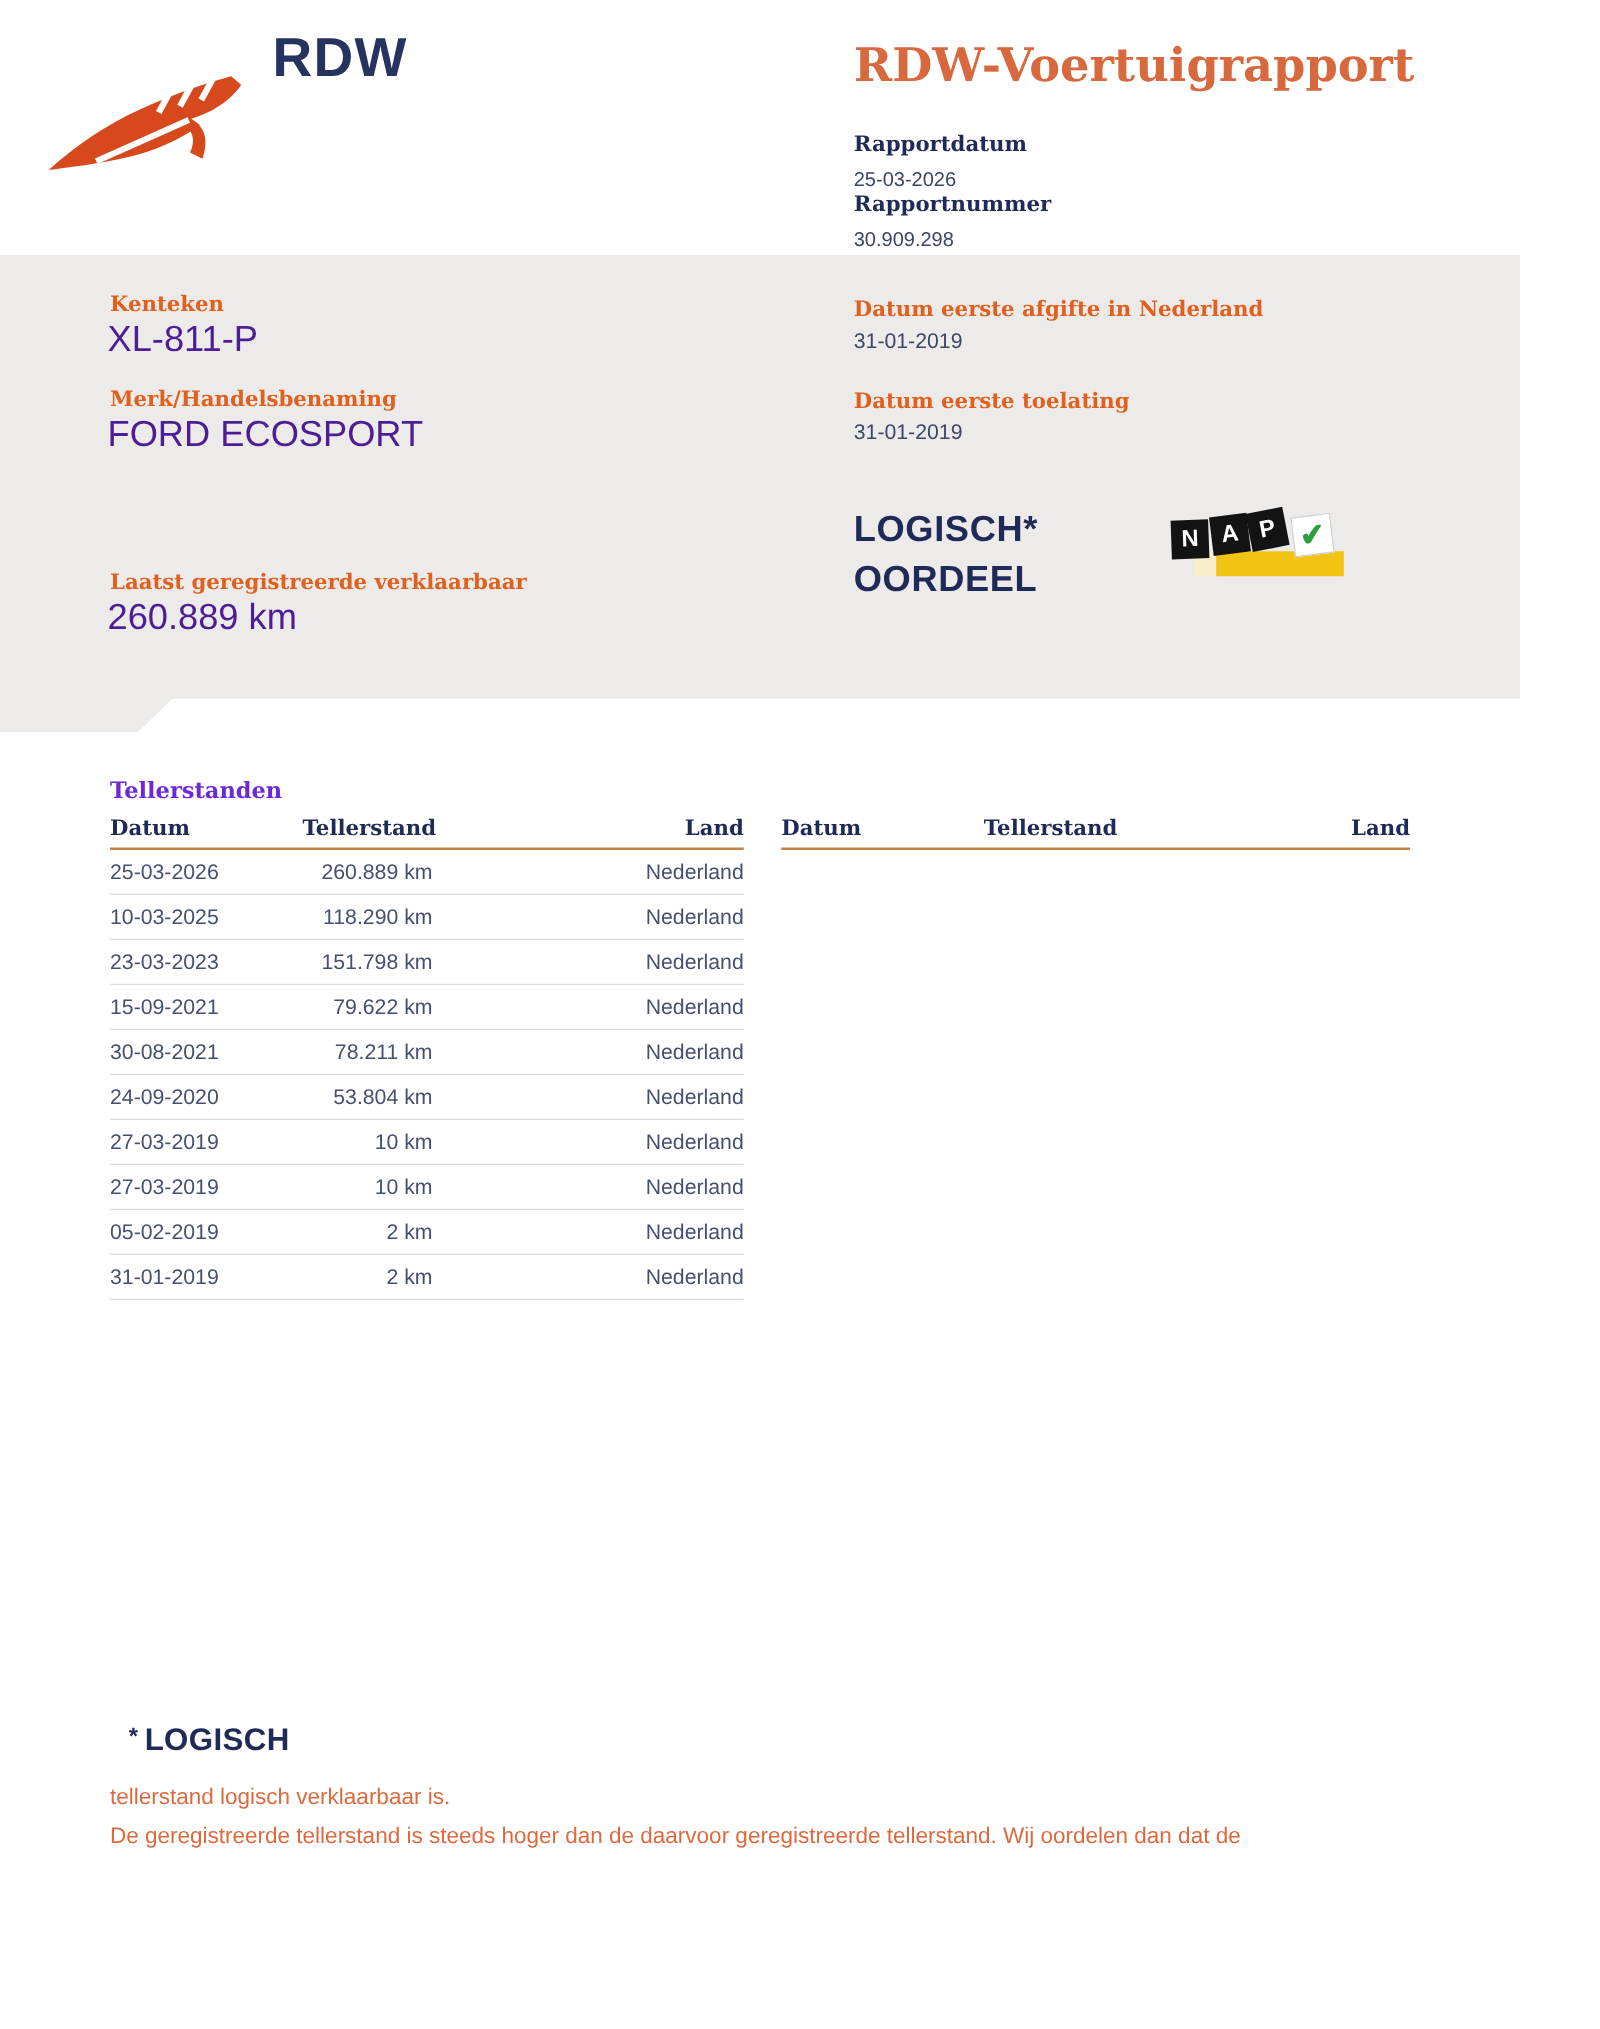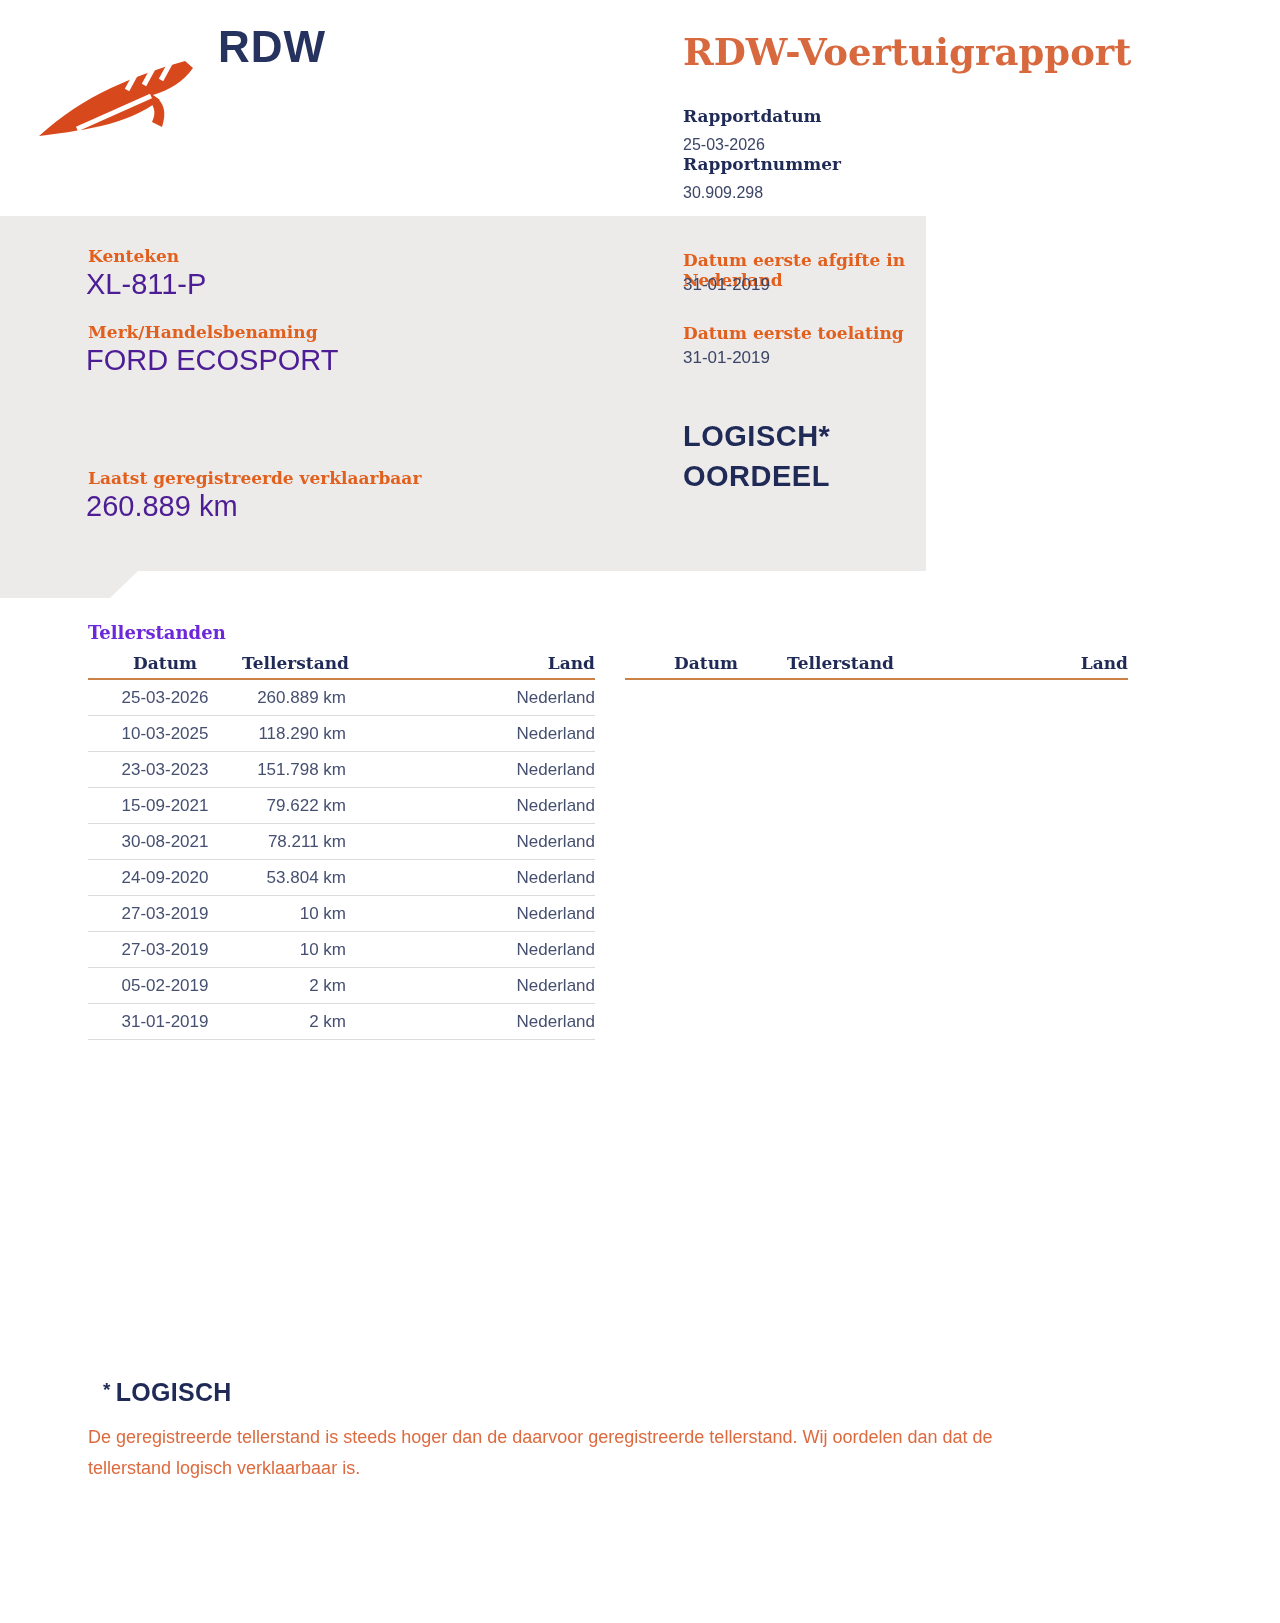--- a/index.html
+++ b/index.html
@@ -21,21 +21,21 @@
     font-family:"DejaVu Serif", serif; font-weight:700;
     font-size:37px; color:#d8693f;
   }
   .meta { position:absolute; left:683px; top:106px; display:flex;flex-direction:column; }
   .meta-col1 { width:155px; }
   .meta-label { font-family:"DejaVu Serif", serif; font-weight:700; font-size:17px; color:#1f2a56; }
   .meta-value { margin-top:10px; font-size:16px; color:#3b4566; }
 
   
   .panel {
-    position:absolute; left:0; top:216px; width:926px; height:382px;
+    position:absolute; left:0; top:204px; width:1216px; height:382px;
     background:#edeaea;
     clip-path: polygon(0 0, 100% 0, 100% 355px, 138px 355px, 110px 100%, 0 100%);
   }
   .panel .label {
     position:absolute; font-family:"DejaVu Serif", serif; font-weight:700;
     font-size:17px; color:#e2601e;
   }
   .panel .big-value {
     position:absolute; font-family:Liberation Sans, sans-serif;
     font-size:29px; color:#4c1d95;
@@ -78,21 +78,21 @@
   .mtable-1 { width:507px; }
   .mtable-2 { width:503px; margin-left:30px; }
   .thead {
     display:flex; padding-bottom:5px; border-bottom:2px solid #c98145;
     font-family:"DejaVu Serif", serif; font-weight:700; font-size:17px; color:#1f2a56;
   }
   .trow {
     display:flex; padding:8px 0 7px; border-bottom:1px solid #dbdbdb;
     font-size:17px; color:#454f70;
   }
-  .c-date  { width:154px; text-align:center; }
+  .c-date  { width:154px; text-align:left; }
   .mtable-2 .c-date { width:162px; }
   .c-val-h { width:104px; text-align:left; }
   .c-val   { width:104px; text-align:right; }
   .c-land  { flex:1; text-align:right; }
 
   
   .footnote { position:absolute; left:88px; top:1378px; width:1005px; }
   .footnote-title { font-size:25px; font-weight:700; color:#1f2a56; letter-spacing:0.3px;margin-left:15px; }
   .footnote-title .star { font-size:19px; position:relative; top:-5px; margin-right:5px; }
   .footnote-text { margin-top:15px; font-size:18px; line-height:31px; color:#dd6a3e; }
@@ -236,16 +236,16 @@
       </div>
     </div>
   </div>
 </div>
 
 <div class="footnote">
   <div class="footnote-title">
     <span class="star">*</span><span>LOGISCH</span>
   </div>
   <div class="footnote-text">
+    <div>tellerstand logisch verklaarbaar is.</div>
     <div>De geregistreerde tellerstand is steeds hoger dan de daarvoor geregistreerde tellerstand. Wij oordelen dan dat de</div>
-    <div>tellerstand logisch verklaarbaar is.</div>
   </div>
 </div>
 
 </body></html>

